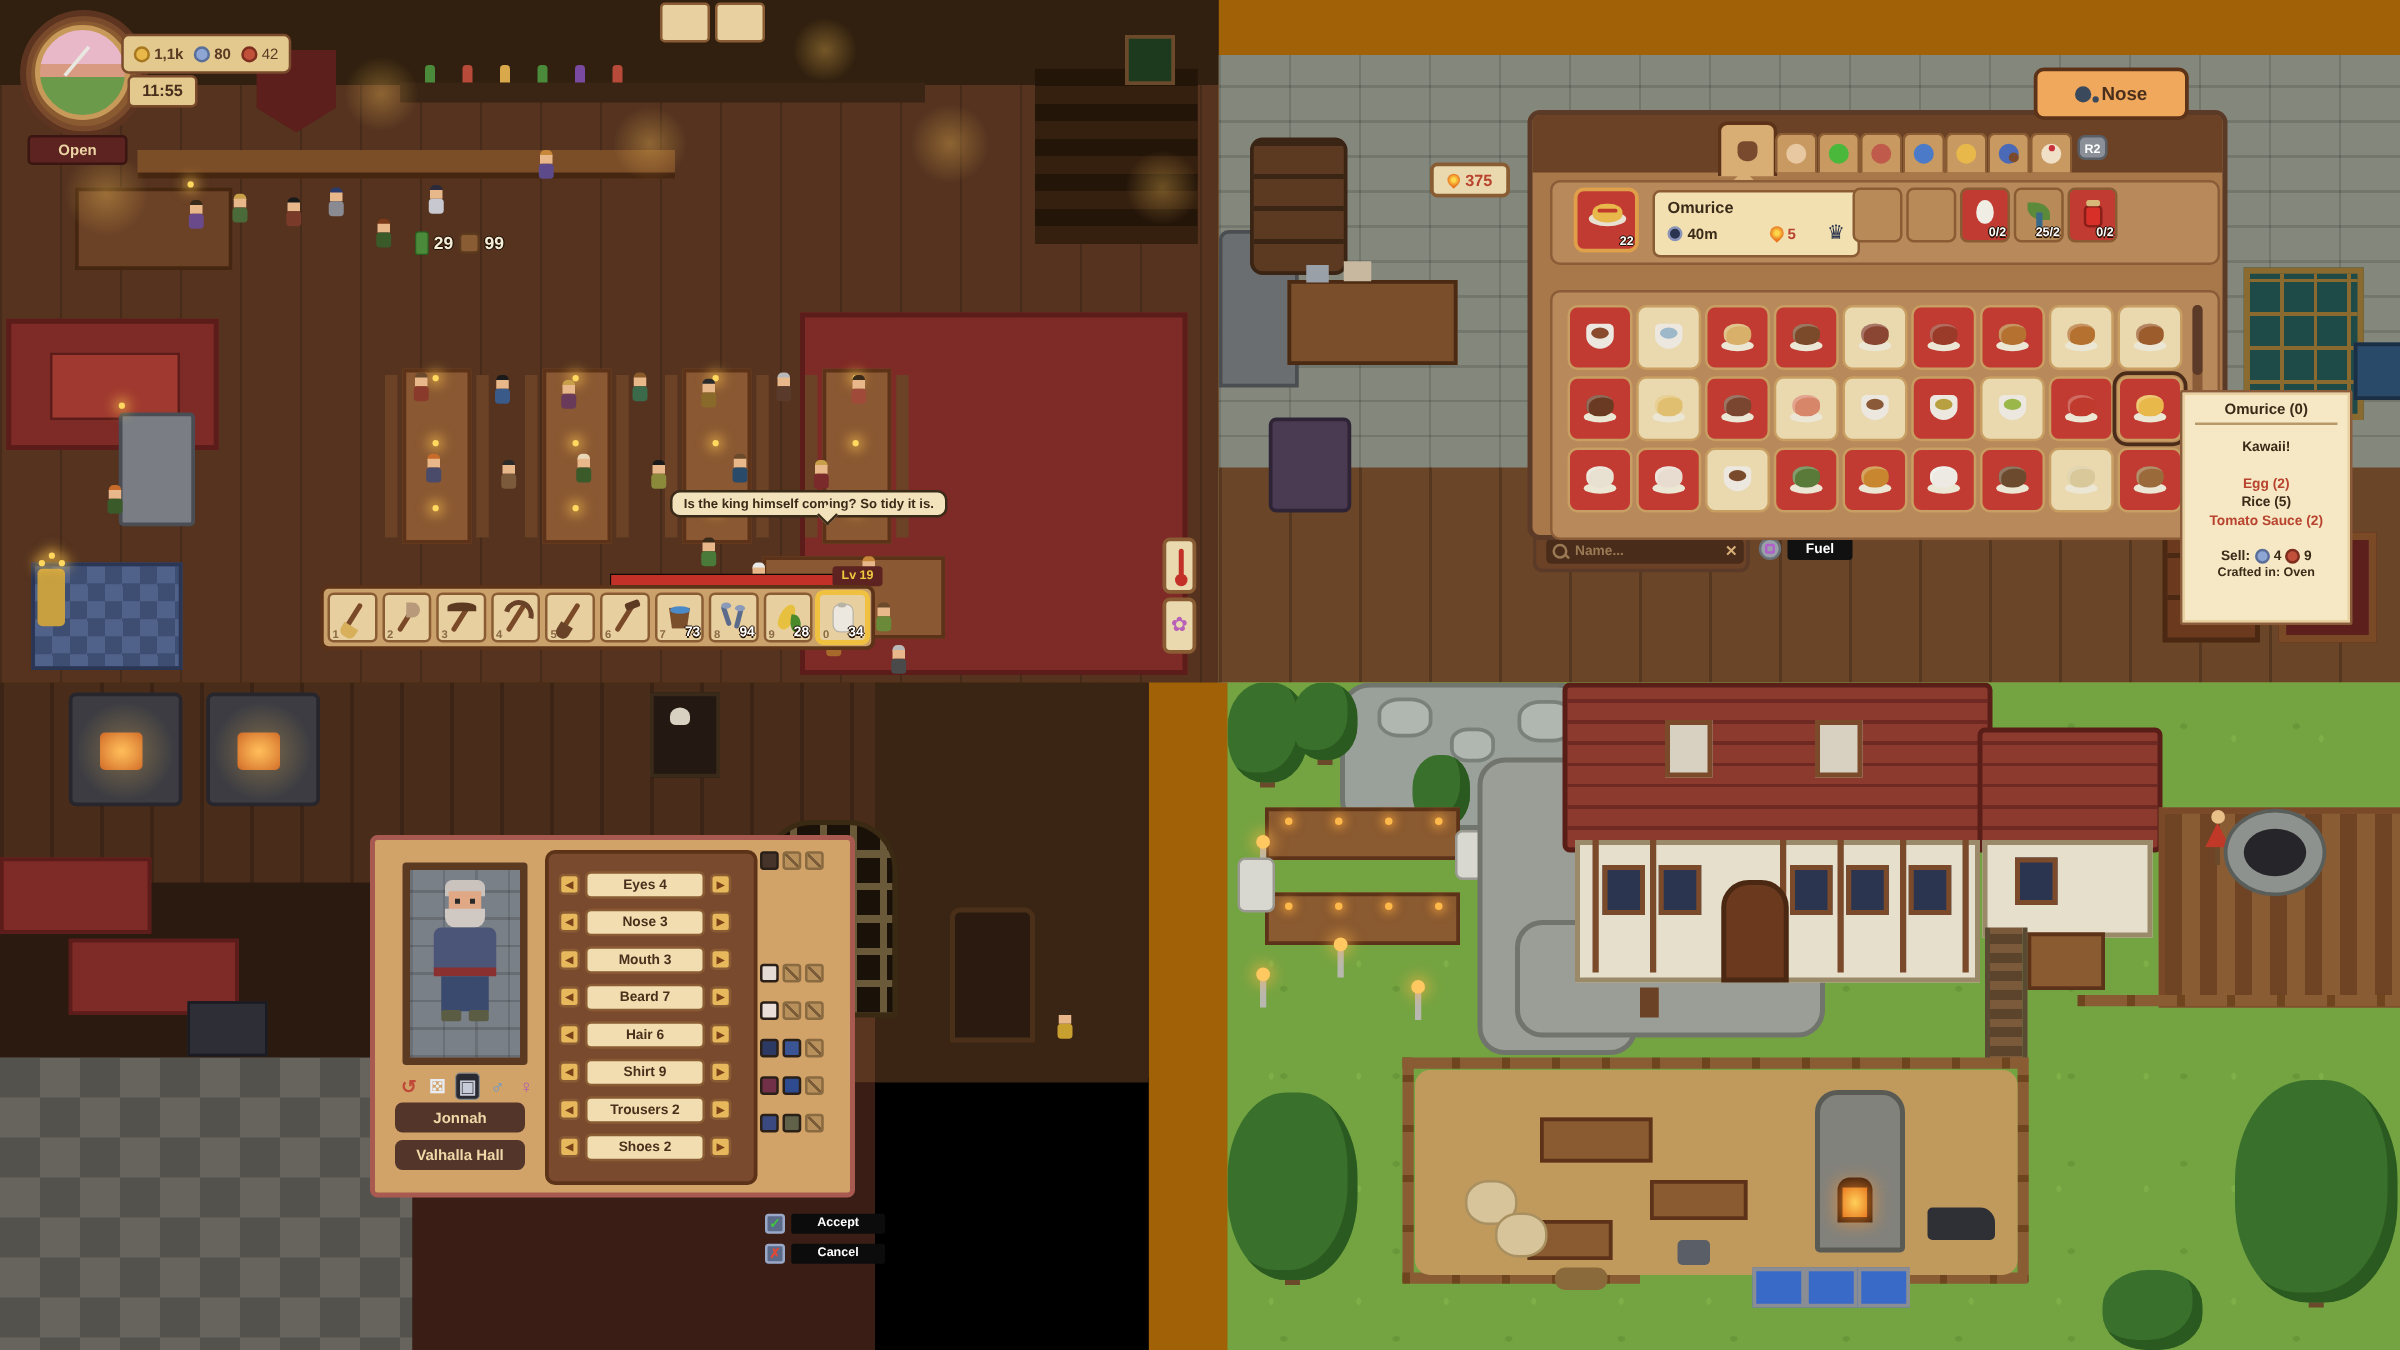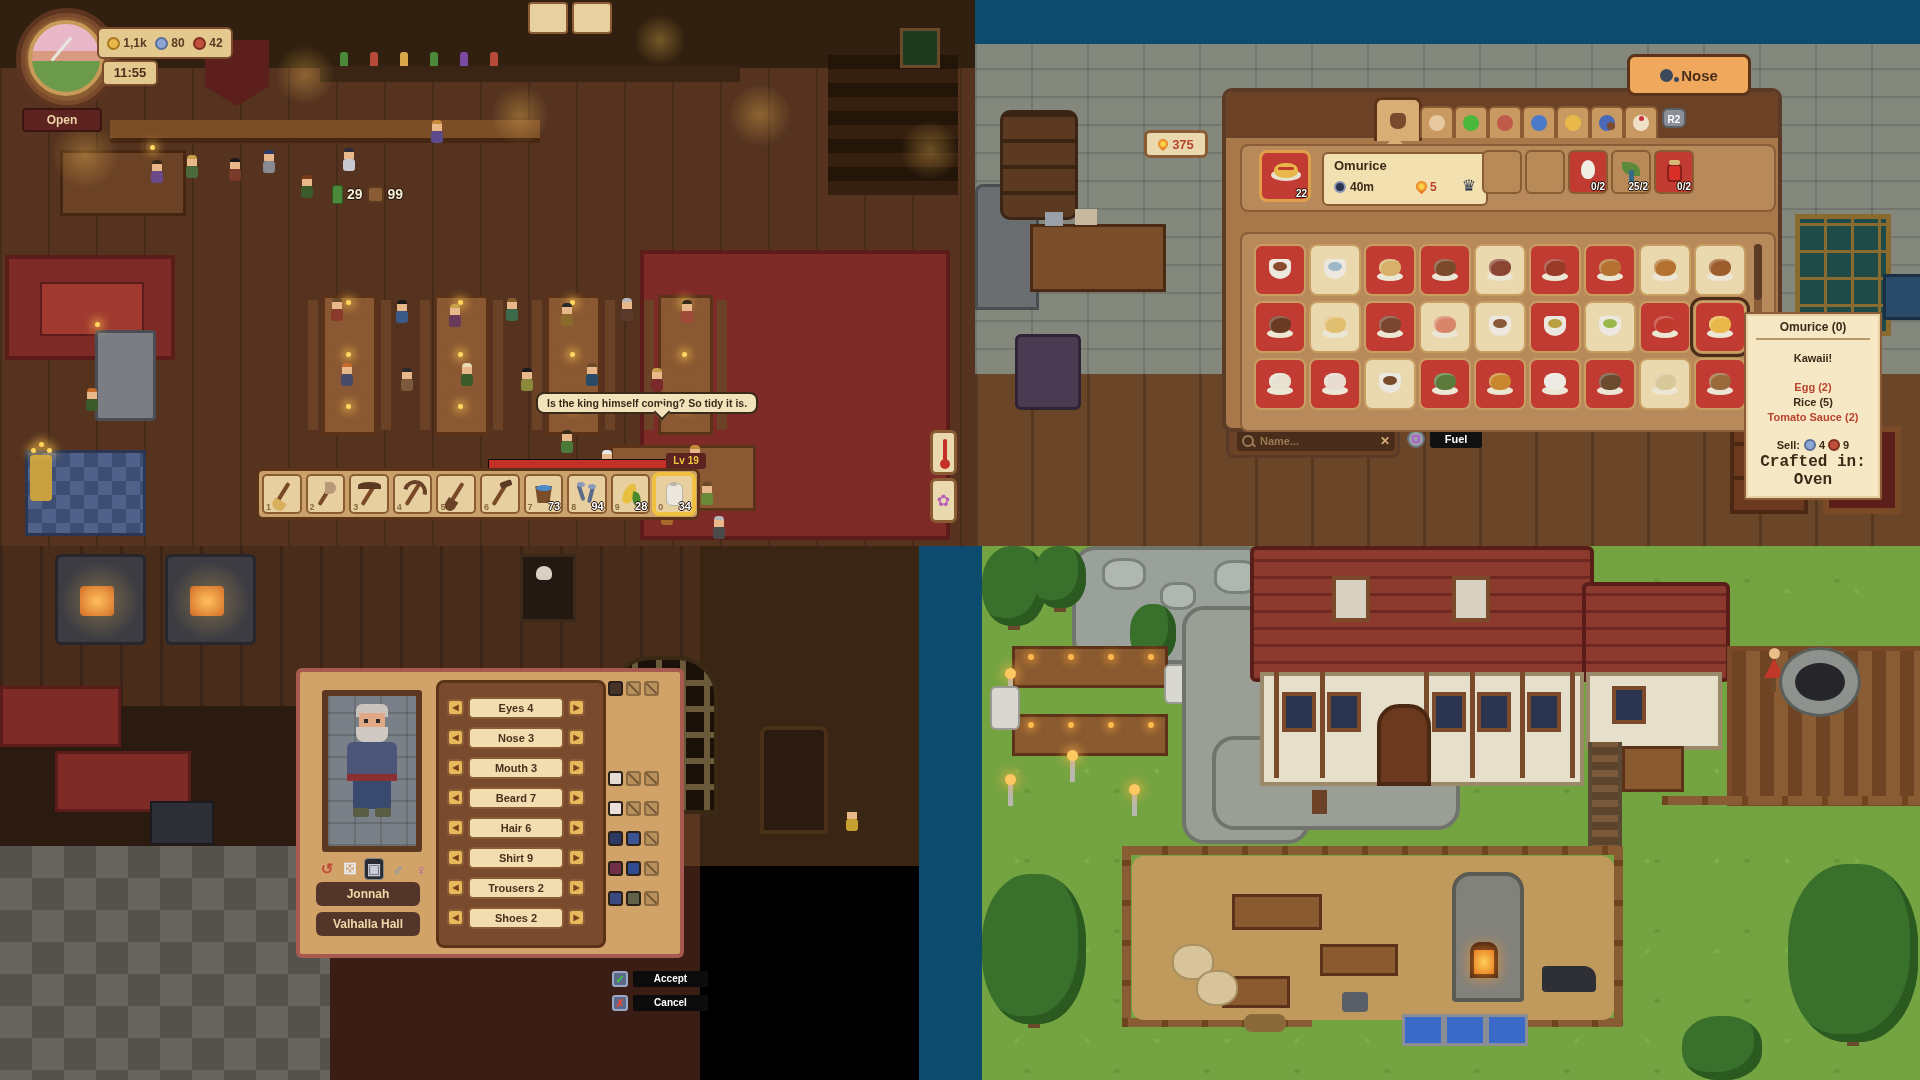--- a/index.html
+++ b/index.html
@@ -1,16 +1,16 @@
 <!DOCTYPE html>
 <html><head>
 <meta charset="utf-8">
 <style>
   html,body{margin:0;padding:0;background:#000;}
-  #root{position:relative;width:1920px;height:1080px;background:#0c4a6e;overflow:hidden;
+  #root{position:relative;width:1920px;height:1080px;background:#a16207;overflow:hidden;
         font-family:"Liberation Sans",sans-serif;}
   .abs{position:absolute;}
   .scene{position:absolute;overflow:hidden;}
   #scene-tavern{left:0;top:0;width:975px;height:546px;background:#55331f;
     background-image:repeating-linear-gradient(90deg,rgba(0,0,0,.16) 0 2px,transparent 2px 48px);}
   #scene-kitchen{left:975px;top:44px;width:945px;height:502px;background:#84887c;
     background-image:repeating-linear-gradient(0deg,rgba(0,0,0,.13) 0 2px,transparent 2px 28px),
                      repeating-linear-gradient(90deg,rgba(0,0,0,.13) 0 2px,transparent 2px 56px);}
   #scene-hall{left:0;top:546px;width:919px;height:534px;background:#2a1a10;}
   #scene-farm{left:982px;top:546px;width:938px;height:534px;background:#74a441;
@@ -99,21 +99,21 @@
   #fuel-pill{width:52px;height:18px;background:#111;border-radius:3px;color:#fff;font-weight:bold;
     font-size:11px;text-align:center;line-height:18px;}
   #tooltip{left:769px;top:268px;width:134px;height:184px;background:#f6e8c4;border:2px solid #8a5c3a;
     box-shadow:0 0 0 2px #e8d0a0 inset;border-radius:2px;text-align:center;z-index:6;}
   #tt-title{margin-top:6px;font-weight:bold;font-size:12px;color:#3a2a18;}
   #tt-hr{height:2px;background:#b89a6a;margin:4px 10px 0 10px;}
   #tt-flavor{margin-top:12px;font-weight:bold;font-size:11px;color:#3a2a18;}
   #tt-ing{margin-top:16px;line-height:15px;font-weight:bold;font-size:11px;}
   #tt-sell{margin-top:14px;display:flex;align-items:center;justify-content:center;gap:4px;
     font-weight:bold;font-size:11px;color:#3a2a18;}
-  #tt-crafted{margin-top:2px;font-weight:bold;font-size:16px;color:#3a2a18;font-family:Liberation Mono, monospace;}
+  #tt-crafted{margin-top:2px;font-weight:bold;font-size:10px;color:#3a2a18;}
   .miss{color:#b8432e;}
   .have{color:#3a2a18;}
   
   #char-dialog{left:296px;top:122px;width:388px;height:290px;background:#d2a368;border:4px solid #a85a50;
     border-radius:6px;box-sizing:border-box;z-index:4;}
   #portrait-frame{position:absolute;left:22px;top:18px;width:100px;height:162px;background:#7a8088;
     border:6px solid #5c3a22;border-radius:3px;box-sizing:border-box;
     background-image:repeating-linear-gradient(0deg,rgba(0,0,0,.15) 0 2px,transparent 2px 22px),
                      repeating-linear-gradient(90deg,rgba(0,0,0,.12) 0 2px,transparent 2px 26px);}
   #tool-row{position:absolute;left:18px;top:186px;width:112px;height:22px;display:flex;gap:5px;align-items:center;}
@@ -353,21 +353,21 @@
     </div>
     <div id="money-bar" class="abs">
         <span style="display: flex; align-items: center; gap: 3px; color: rgb(90, 58, 34); font-weight: bold; font-size: 12px;">
           <span style="display: inline-block; width: 13px; height: 13px; border-radius: 50%; background: rgb(232, 184, 74); border: 2px solid rgb(168, 120, 32); box-sizing: border-box;"></span>
           <span style="">1,1k</span>
         </span>
         <span style="display: flex; align-items: center; gap: 3px; color: rgb(90, 58, 34); font-weight: bold; font-size: 12px;">
           <span style="display: inline-block; width: 13px; height: 13px; border-radius: 50%; background: rgb(142, 166, 212); border: 2px solid rgb(90, 110, 154); box-sizing: border-box;"></span>
           <span style="">80</span>
         </span>
-        <span style="display: flex; align-items: center; gap: 3px; color: rgb(90, 58, 34); font-weight: bold; font-size: 12px;">
+        <span style="display: flex; align-items: center; gap: 3px; color: rgb(90, 58, 34); font-weight: normal; font-size: 12px;">
           <span style="display: inline-block; width: 13px; height: 13px; border-radius: 50%; background: rgb(192, 80, 58); border: 2px solid rgb(126, 46, 30); box-sizing: border-box;"></span>
           <span style="">42</span>
         </span>
       </div>
     <div id="time-plate" class="abs">11:55</div>
     <div id="open-sign" class="abs">Open</div>
 
     <div id="capacity" class="abs">
       <span style="display:inline-block;width:9px;height:17px;background:#4a8a3a;border:1px solid #2c5c20;border-radius:3px 3px 2px 2px;"></span>
       <span class="ol">29</span>

